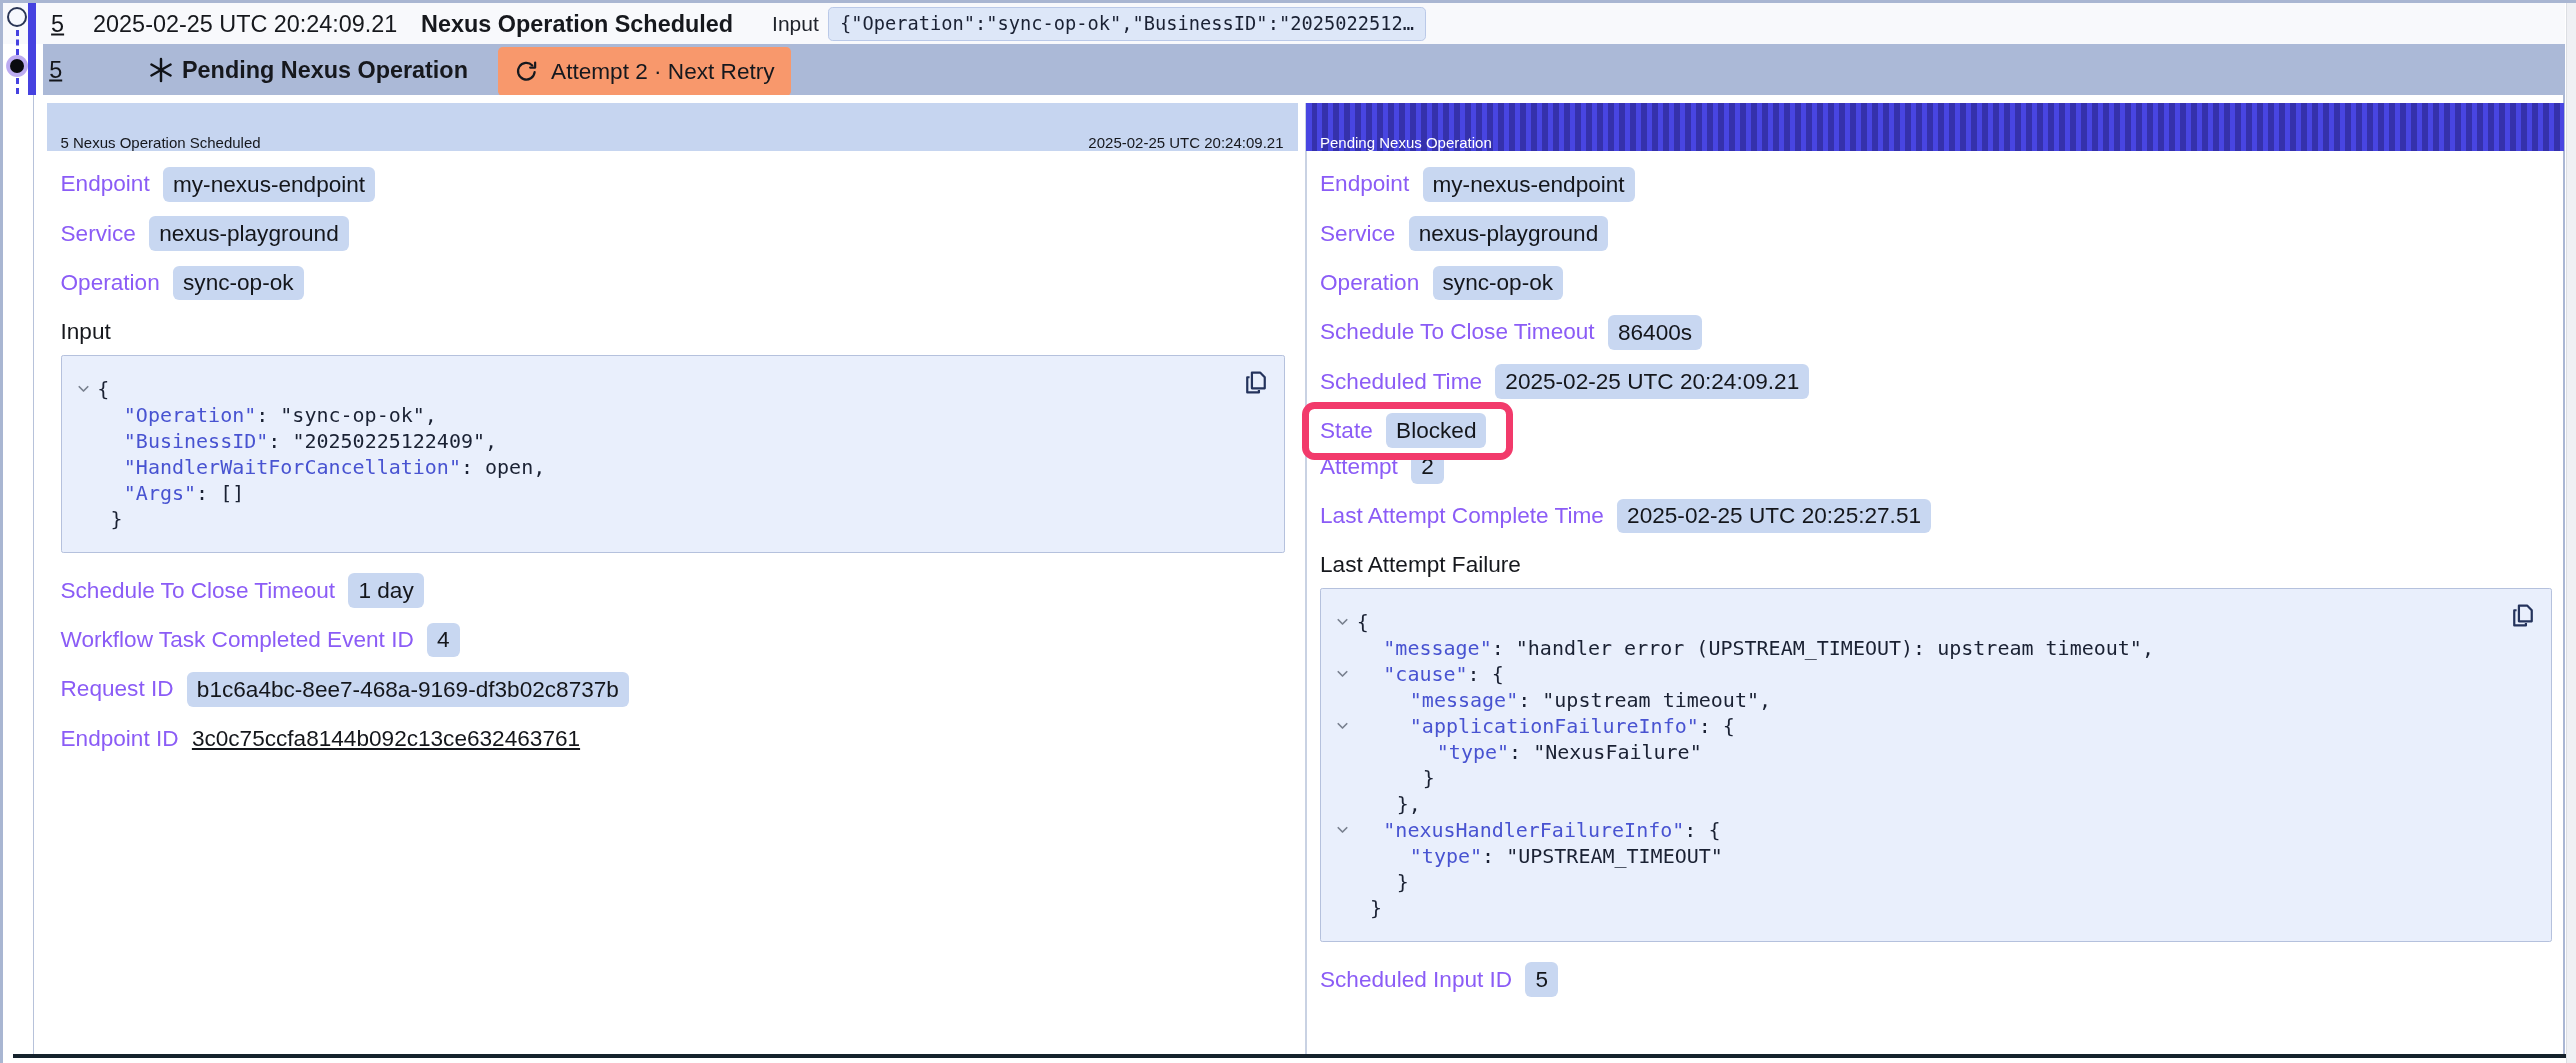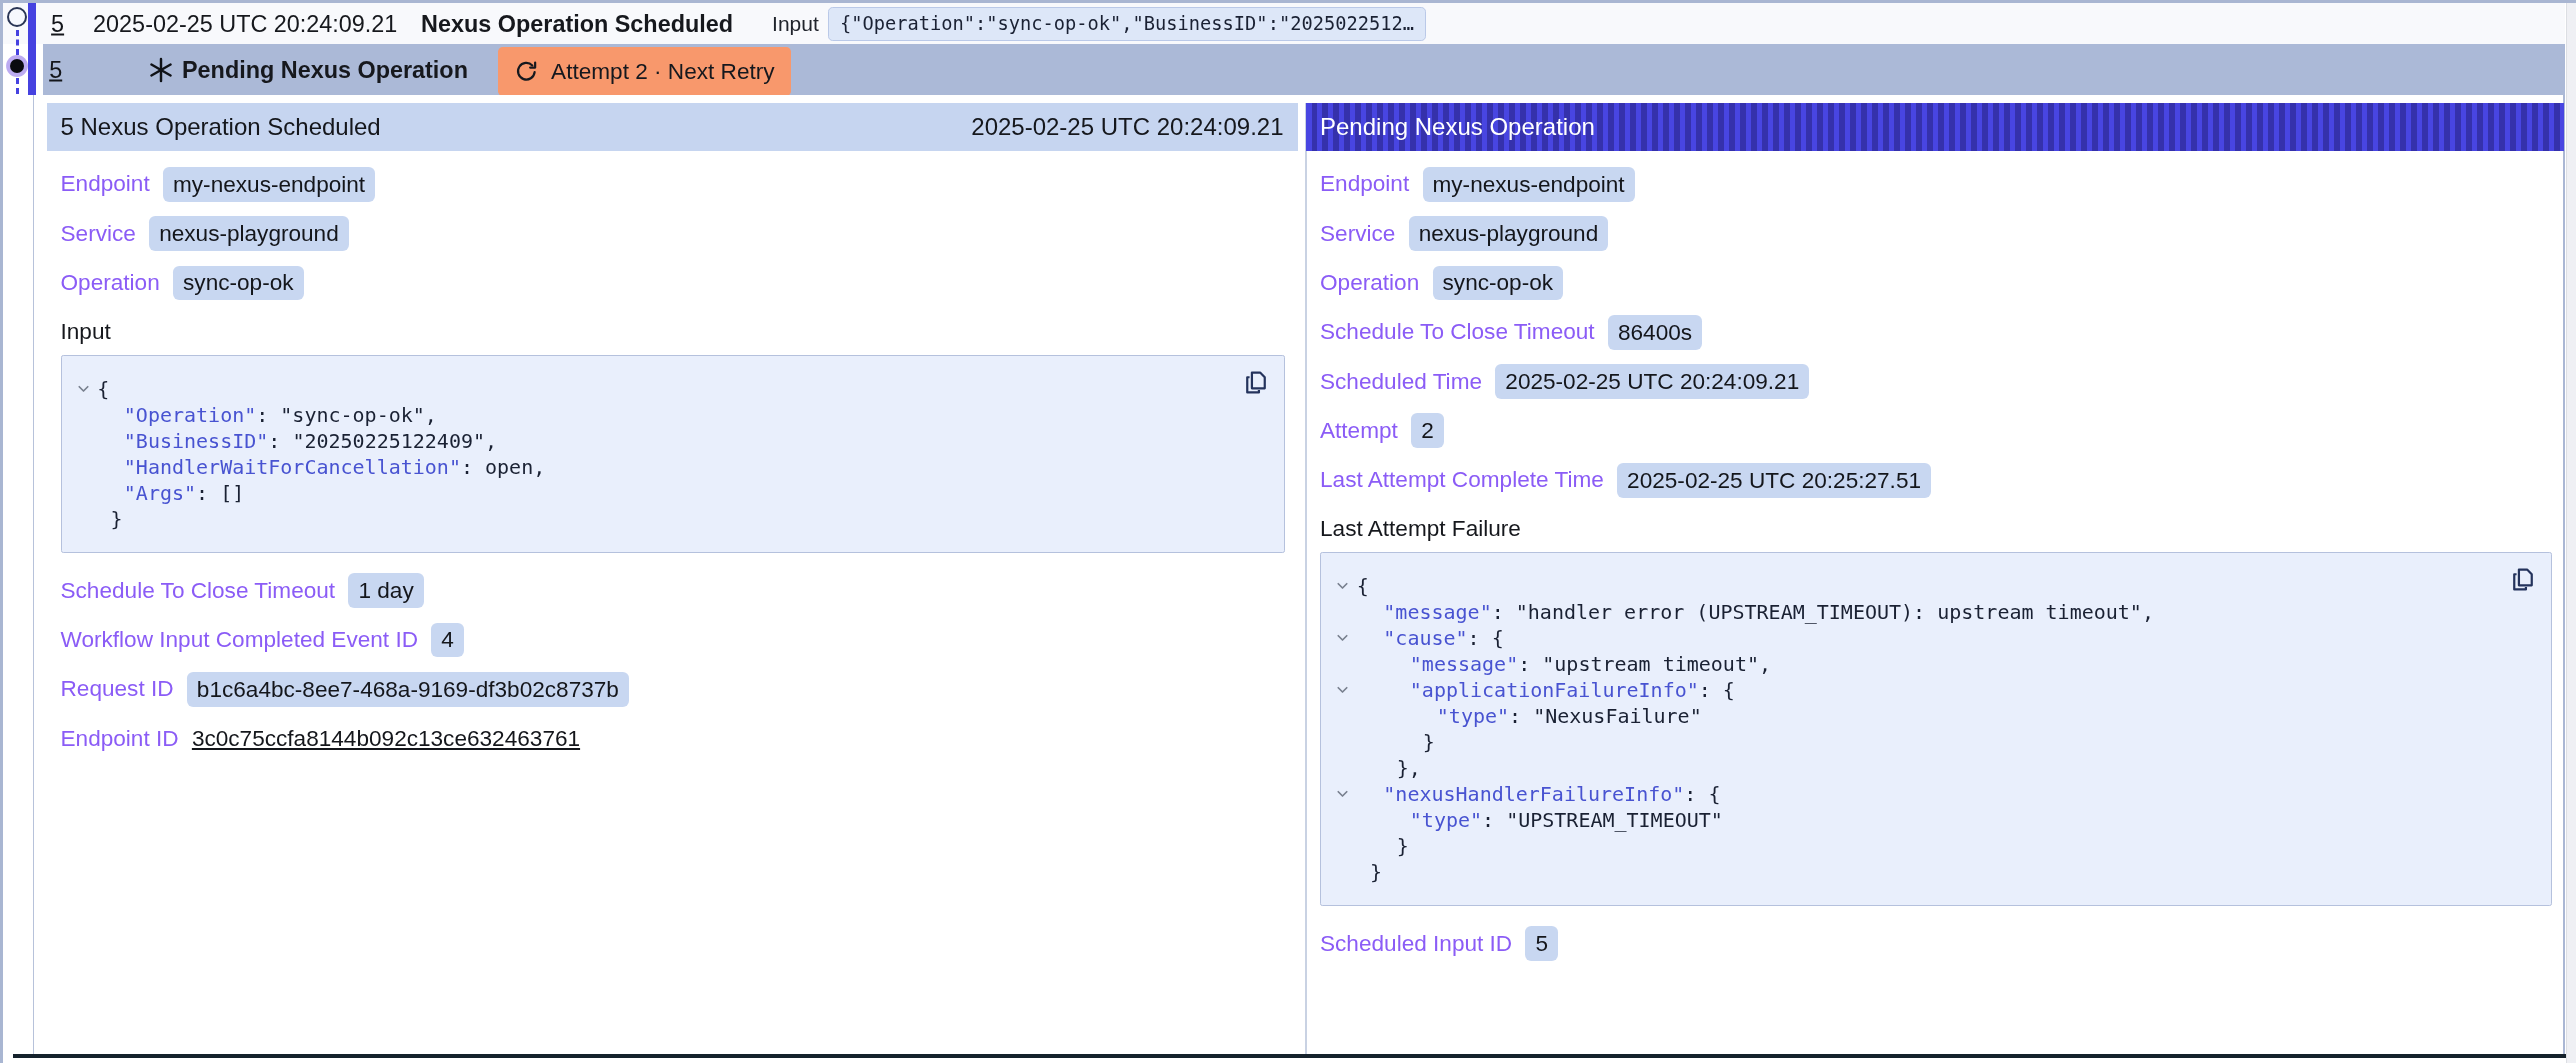--- a/index.html
+++ b/index.html
@@ -41,22 +41,22 @@
 
   
   .details { position:absolute; left:33px; top:95px; width:2532px; height:959px; background:#ffffff;
     border-left:1.6px solid #b7c2da; border-right:2.3px solid #aab7d4; }
   .bottom-line { position:absolute; left:12.5px; top:1054px; width:2553px; height:3.9px; background:#15222c; }
   .right-divider { position:absolute; left:1271px; top:7.8px; bottom:0; width:1.6px; background:#c9d2e3; }
 
   .panel { position:absolute; top:7.8px; }
   .panel-left  { left:12.5px;  width:1251px; }
   .panel-right { left:1272px; width:1258px; }
-  .panel-header { height:48px; display:flex; align-items:center; justify-content:space-between;
-    padding:0 14px; font-size:24px; }
+  .panel-header { height:48px; display:flex; align-items:flex-end; justify-content:space-between;
+    padding:0 14px; font-size:15px; }
   .panel-header.light { background:#c6d5f0; color:#15171c; }
   .panel-header.striped {
     background:repeating-linear-gradient(90deg,#4845e1 0 5.5px,#3531ab 5.5px 11px);
     color:#ffffff; font-weight:500; justify-content:flex-start;
   }
   .panel-body { padding:15.6px 12.5px 0 14px; }
 
   .field-row { display:flex; align-items:center; gap:13.3px; height:36px; margin-bottom:13.3px; font-size:22.6px; white-space:nowrap; }
   .f-label { color:#8b5cf6; }
   .chip { background:#c8d7f1; border-radius:6.2px; padding:3.9px 10px; color:#14161b; line-height:1.2; }
@@ -160,21 +160,21 @@
           <div class="code-line"><span class="chev-gutter"></span><span style="padding-left: 26.5px;"><span class="json-key">"HandlerWaitForCancellation"</span><span class="json-plain">: open,</span></span></div>
           <div class="code-line"><span class="chev-gutter"></span><span style="padding-left: 26.5px;"><span class="json-key">"Args"</span><span class="json-plain">: []</span></span></div>
           <div class="code-line"><span class="chev-gutter"></span><span style="padding-left: 13.3px;"><span class="json-plain">}</span></span></div>
         </div>
       <div>
           <div class="field-row">
             <span class="f-label">Schedule To Close Timeout</span>
             <span class="chip">1 day</span>
           </div>
           <div class="field-row">
-            <span class="f-label">Workflow Input Completed Event ID</span>
+            <span class="f-label">Workflow Task Completed Event ID</span>
             <span class="chip">4</span>
           </div>
           <div class="field-row">
             <span class="f-label">Request ID</span>
             <span class="chip">b1c6a4bc-8ee7-468a-9169-df3b02c8737b</span>
           </div>
           <div class="field-row">
             <span class="f-label">Endpoint ID</span>
             <span class="link-value">3c0c75ccfa8144b092c13ce632463761</span>
           </div>
@@ -195,20 +195,25 @@
             <span class="chip">nexus-playground</span>
           </div><div class="field-row">
             <span class="f-label">Operation</span>
             <span class="chip">sync-op-ok</span>
           </div><div class="field-row">
             <span class="f-label">Schedule To Close Timeout</span>
             <span class="chip">86400s</span>
           </div><div class="field-row">
             <span class="f-label">Scheduled Time</span>
             <span class="chip">2025-02-25 UTC 20:24:09.21</span>
+          </div><div class="annotation">
+            <div class="field-row">
+              <span class="f-label">State</span>
+              <span class="chip">Blocked</span>
+            </div>
           </div><div class="field-row">
             <span class="f-label">Attempt</span>
             <span class="chip">2</span>
           </div><div class="field-row">
             <span class="f-label">Last Attempt Complete Time</span>
             <span class="chip">2025-02-25 UTC 20:25:27.51</span>
           </div></div>
       <div class="section-label">Last Attempt Failure</div>
       <div class="code-block mb">
         <button class="copy-btn">

